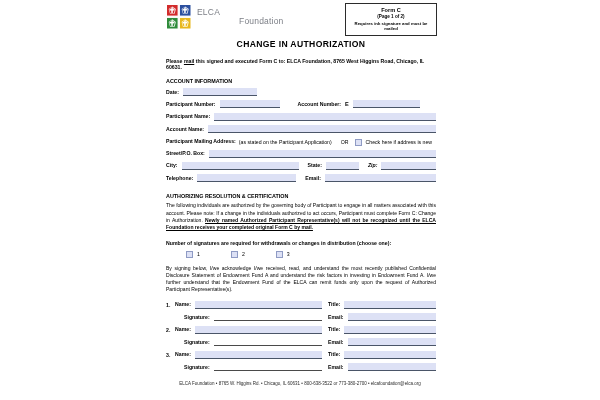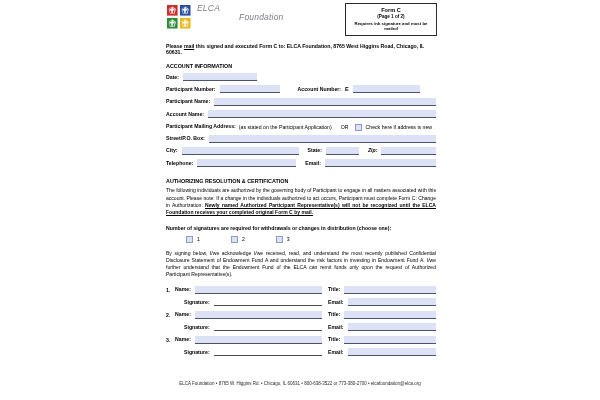--- a/index.html
+++ b/index.html
@@ -31,21 +31,21 @@
   
   .header {
     position: relative;
     height: 34px;
   }
   .logo-wrap {
     position: absolute;
     left: 0;
     top: 4px;
     display: flex;
-    font-style: italic;
+    align-items: center;
   }
   .logo-mark {
     width: 26px;
     height: 26px;
     position: relative;
   }
   .logo-mark svg { display: block; }
   .logo-text {
     margin-left: 5px;
     line-height: 1.05;
@@ -263,20 +263,21 @@
         </div>
       </div>
 
       <div class="formbox">
         <div class="fb-title">Form C</div>
         <div class="fb-sub">(Page 1 of 2)</div>
         <div class="fb-note">Requires ink signature and must be mailed</div>
       </div>
     </div>
 
+    <div class="doc-title">CHANGE IN AUTHORIZATION</div>
 
     <div class="mail-line">
       <span>Please </span><span class="u">mail</span><span> this signed and executed Form C to: ELCA Foundation, 8765 West Higgins Road, Chicago, IL 60631.</span>
     </div>
 
     <div class="sec-head">ACCOUNT INFORMATION</div>
 
     <div class="row">
       <span class="lbl">Date:</span>
       <span class="fld" style="width:74px"></span>

